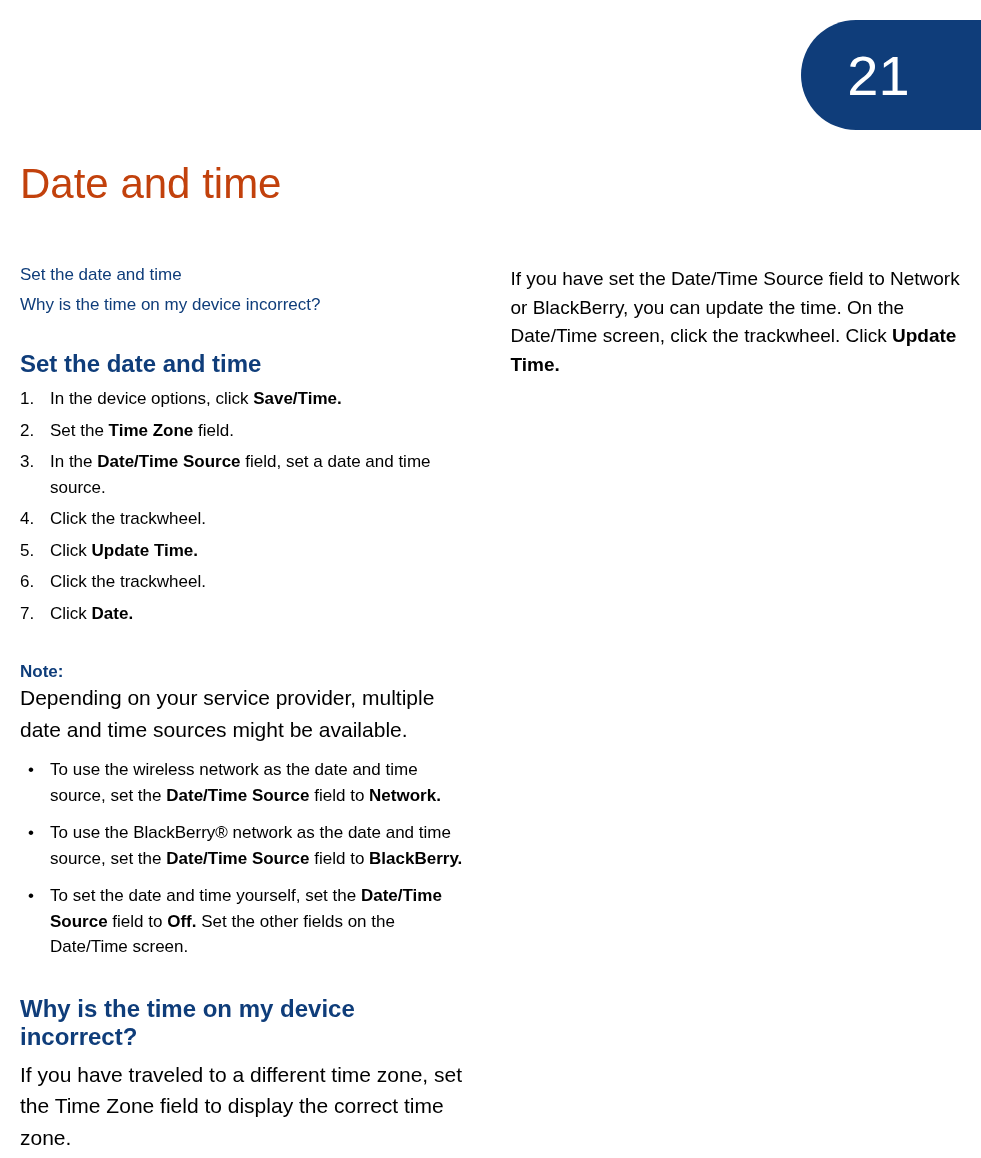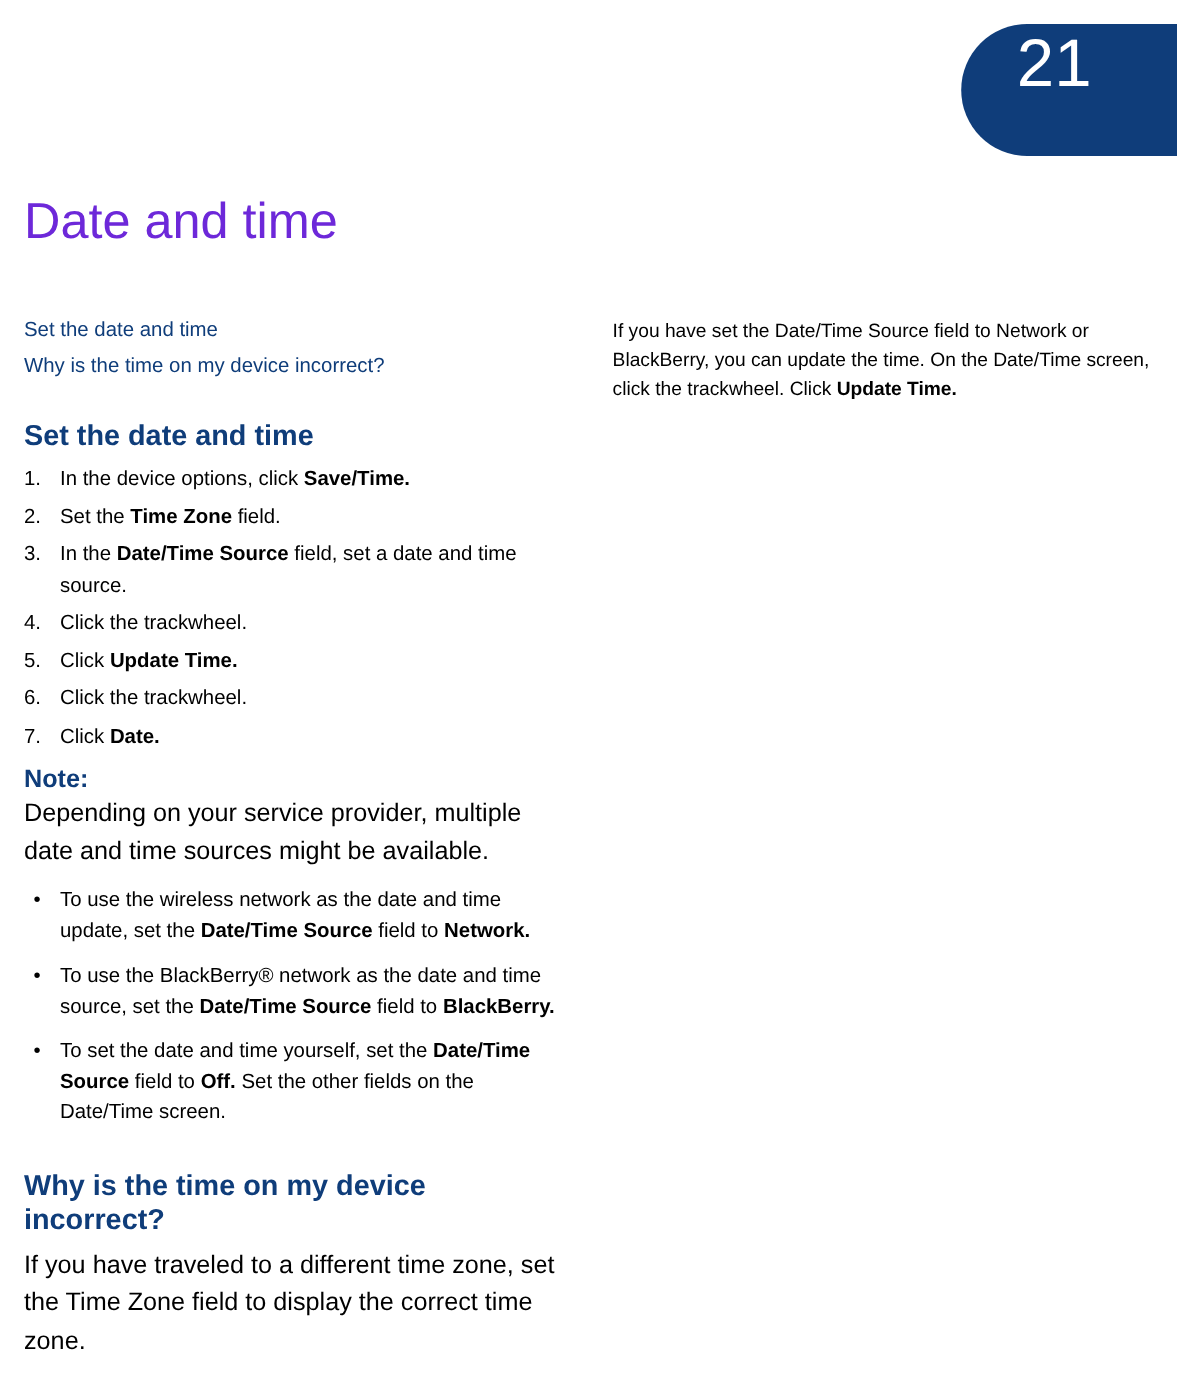--- a/index.html
+++ b/index.html
@@ -18,34 +18,35 @@
     .chapter-badge {
       position: absolute;
       top: 20px;
       right: 0;
       width: 180px;
       height: 110px;
       background: #0f3d7a;
       border-top-left-radius: 55px;
       border-bottom-left-radius: 55px;
       display: flex;
+      align-items: center;
       justify-content: center;
       padding-right: 25px;
     }
     .chapter-number {
       color: #fff;
       font-size: 56px;
       font-weight: 300;
       font-family: "Segoe UI", Arial, sans-serif;
     }
     .page-title {
       position: absolute;
       top: 160px;
       left: 20px;
-      color: #6d28d9;
+      color: #c2410c;
       font-size: 42px;
       font-weight: 400;
     }
     .content {
       position: absolute;
       top: 265px;
       left: 20px;
       right: 20px;
       display: flex;
       gap: 40px;
@@ -93,34 +94,34 @@
       padding-left: 30px;
       position: relative;
     }
     .bullet-list li::before {
       content: "•";
       position: absolute;
       left: 8px;
     }
     .note-label {
       color: #0f3d7a;
-      font-size: 21px;
+      font-size: 17px;
       font-weight: 600;
-      margin-top: 12px;
+      margin-top: 36px;
     }
     .body-text {
       font-size: 21px;
       line-height: 1.5;
       margin-bottom: 12px;
     }
     .bold {
       font-weight: 700;
     }
     .col2-text {
-      font-size: 16px;
+      font-size: 19px;
       line-height: 1.5;
     }
   </style>
 </head>
 <body>
 
 <div class="chapter-badge">
   <span class="chapter-number">21</span>
 </div>
 
@@ -139,21 +140,21 @@
       <li>Click the trackwheel.</li>
       <li><span>Click </span><span class="bold">Update Time.</span></li>
       <li>Click the trackwheel.</li>
       <li><span>Click </span><span class="bold">Date.</span></li>
     </ol>
 
     <div class="note-label">Note:</div>
     <div class="body-text">Depending on your service provider, multiple date and time sources might be available.</div>
 
     <ul class="bullet-list">
-      <li><span>To use the wireless network as the date and time update, set the </span><span class="bold">Date/Time Source</span><span> field to </span><span class="bold">Network.</span></li>
+      <li><span>To use the wireless network as the date and time source, set the </span><span class="bold">Date/Time Source</span><span> field to </span><span class="bold">Network.</span></li>
       <li><span>To use the BlackBerry® network as the date and time source, set the </span><span class="bold">Date/Time Source</span><span> field to </span><span class="bold">BlackBerry.</span></li>
       <li><span>To set the date and time yourself, set the </span><span class="bold">Date/Time Source</span><span> field to </span><span class="bold">Off.</span><span> Set the other fields on the Date/Time screen.</span></li>
     </ul>
 
     <h2 class="section-heading">Why is the time on my device incorrect?</h2>
     <div class="body-text">If you have traveled to a different time zone, set the Time Zone field to display the correct time zone.</div>
   </div>
 
   <div class="column">
     <div class="col2-text"><span>If you have set the Date/Time Source field to Network or BlackBerry, you can update the time. On the Date/Time screen, click the trackwheel. Click </span><span class="bold">Update Time.</span></div>

